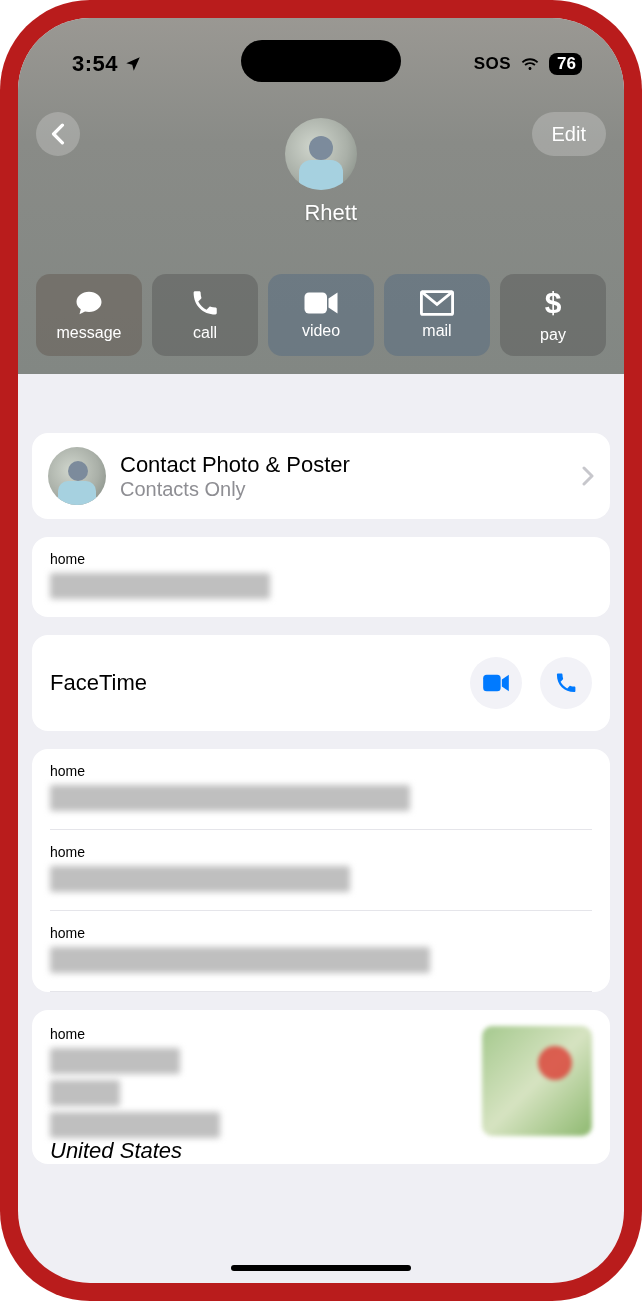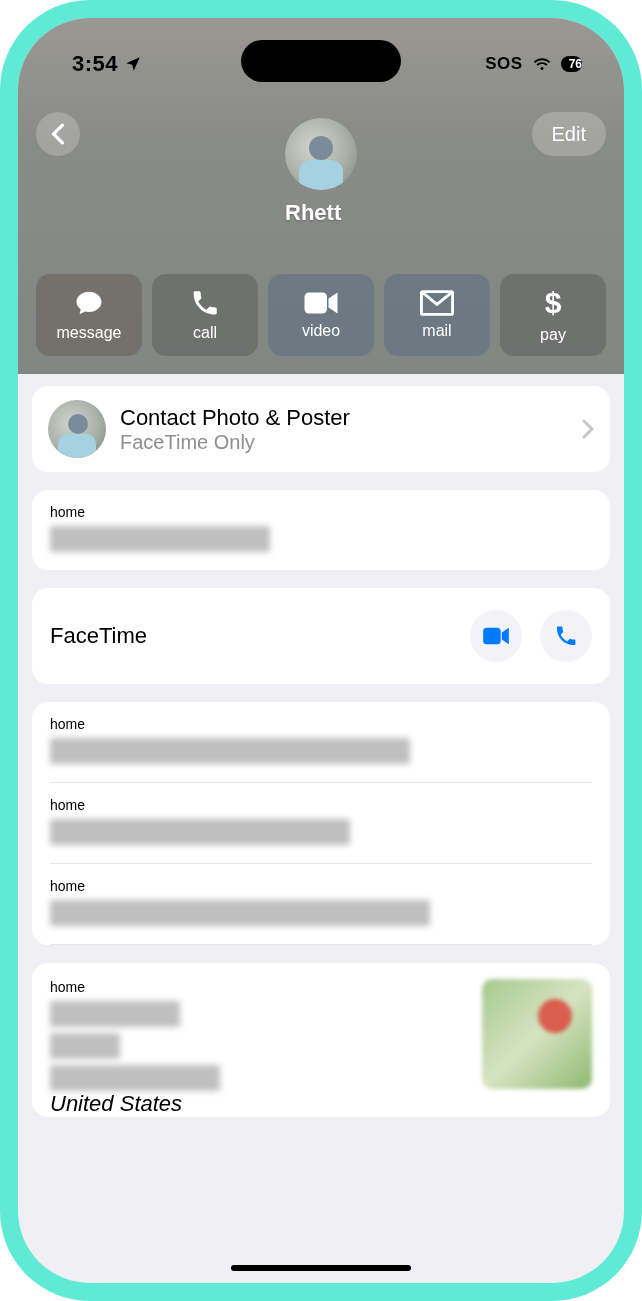--- a/index.html
+++ b/index.html
@@ -1,19 +1,19 @@
 <!DOCTYPE html>
 <html><head>
 <meta charset="utf-8">
 <style>
   * { box-sizing: border-box; margin: 0; padding: 0; font-family: -apple-system, BlinkMacSystemFont, "Segoe UI", Helvetica, Arial, sans-serif; }
   body { background: #fff; display: flex; justify-content: center; }
   .device {
     width: 642px; height: 1301px; position: relative;
-    background: #5eead4;
+    background: #b91c1c;
     border-radius: 90px;
     padding: 18px;
   }
   .screen {
     width: 100%; height: 100%;
     background: #efeff4;
     border-radius: 72px;
     overflow: hidden;
     position: relative;
   }
@@ -26,21 +26,21 @@
     display: flex; align-items: center; justify-content: space-between;
     padding: 22px 42px 0 54px; z-index: 40;
     color: #000; font-weight: 600;
   }
   .status-left { display: flex; align-items: center; gap: 6px; }
   .status-time { font-size: 22px; font-weight: 700; letter-spacing: 0.5px; }
   .status-right { display: flex; align-items: center; gap: 8px; }
   .sos { font-size: 17px; font-weight: 600; letter-spacing: 0.5px; }
   .battery {
     background: #000; color: #fff; border-radius: 8px;
-    padding: 1px 0 1px 8px; font-size: 12px; font-weight: 700; display:flex; align-items:center;
+    padding: 1px 6px 1px 8px; font-size: 17px; font-weight: 700; display:flex; align-items:center;
   }
   .header {
     background: linear-gradient(180deg, #9a9893 0%, #898b87 35%, #828783 100%);
     padding: 86px 18px 18px 18px;
     position: relative;
   }
   .header-top { display: flex; align-items: center; justify-content: space-between; height: 60px; text-align: right; }
   .back-btn {
     width: 44px; height: 44px; border-radius: 50%;
     background: rgba(255,255,255,0.22);
@@ -52,33 +52,33 @@
     font-size: 20px; display: flex; align-items: center; justify-content: center;
   }
   .avatar-block { position:absolute; left:50%; top:100px; transform:translateX(-50%); text-align:center; }
   .avatar {
     width: 72px; height: 72px; border-radius: 50%;
     background: radial-gradient(circle at 40% 40%, #d0d6cd 0%, #aab0a8 55%, #7a827a 100%);
     margin: 0 auto 10px auto; position:relative; overflow:hidden;
   }
   .avatar::after{content:"";position:absolute;left:24px;top:18px;width:24px;height:24px;border-radius:50%;background:#7c8b9c;}
   .avatar::before{content:"";position:absolute;left:14px;top:42px;width:44px;height:34px;border-radius:12px 12px 0 0;background:#a6d1e0;}
-  .contact-name { color:#fff; font-size: 22px; text-align:left; font-weight:700; text-shadow: 0 1px 2px rgba(0,0,0,0.25);}
+  .contact-name { color:#fff; font-size: 22px; text-align:right; font-weight:400; text-shadow: 0 1px 2px rgba(0,0,0,0.25);}
   .action-row { display: flex; gap: 10px; margin-top: 110px; }
   .action-btn {
     flex: 1; height: 82px; border-radius: 14px;
     background: rgba(80,80,80,0.42);
     display: flex; flex-direction: column; align-items: center; justify-content: center;
     color: #fff; gap: 6px;
   }
   .action-btn.video-tint { background: rgba(90,110,130,0.55); }
   .action-btn.mail-tint { background: rgba(90,110,130,0.55); }
   .action-btn.msg-tint { background: rgba(100,90,82,0.50); }
   .action-label { font-size: 16px; }
-  .content { padding: 12px 14px 3px 14px; }
+  .content { padding: 12px 14px 3px 14px; margin-top: 47px; }
   .card {
     background: #fff; border-radius: 16px; margin-bottom: 18px;
   }
   .poster-row {
     display:flex; align-items:center; padding: 14px 16px; gap: 14px;
   }
   .mini-avatar {
     width: 58px; height: 58px; border-radius: 50%;
     background: radial-gradient(circle at 40% 40%, #d0d6cd 0%, #aab0a8 55%, #7a827a 100%);
     position:relative; overflow:hidden; flex-shrink:0;
@@ -207,21 +207,21 @@
       </div>
     </div>
 
     <div class="content">
 
       <div class="card">
         <div class="poster-row">
           <div class="mini-avatar"></div>
           <div class="poster-text">
             <div class="poster-title">Contact Photo &amp; Poster</div>
-            <div class="poster-sub">FaceTime Only</div>
+            <div class="poster-sub">Contacts Only</div>
           </div>
           <span class="chev">
             <svg width="12" height="20" viewBox="0 0 12 20" fill="none" stroke="#c7c7cc" stroke-width="3" stroke-linecap="round" stroke-linejoin="round">
                 <polyline points="2,2 10,10 2,18"></polyline>
               </svg>
           </span>
         </div>
       </div>
 
       <div class="card">

